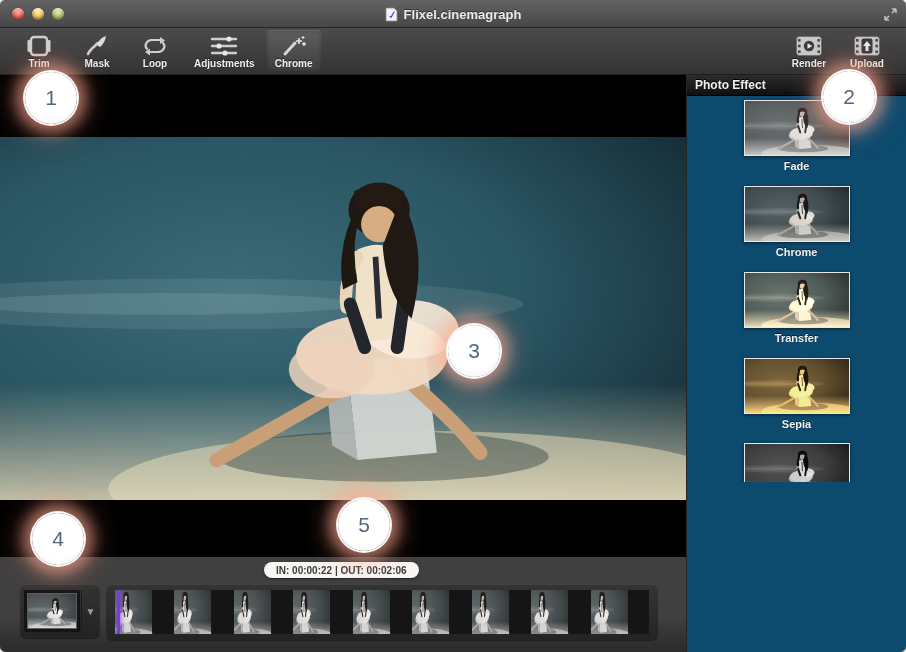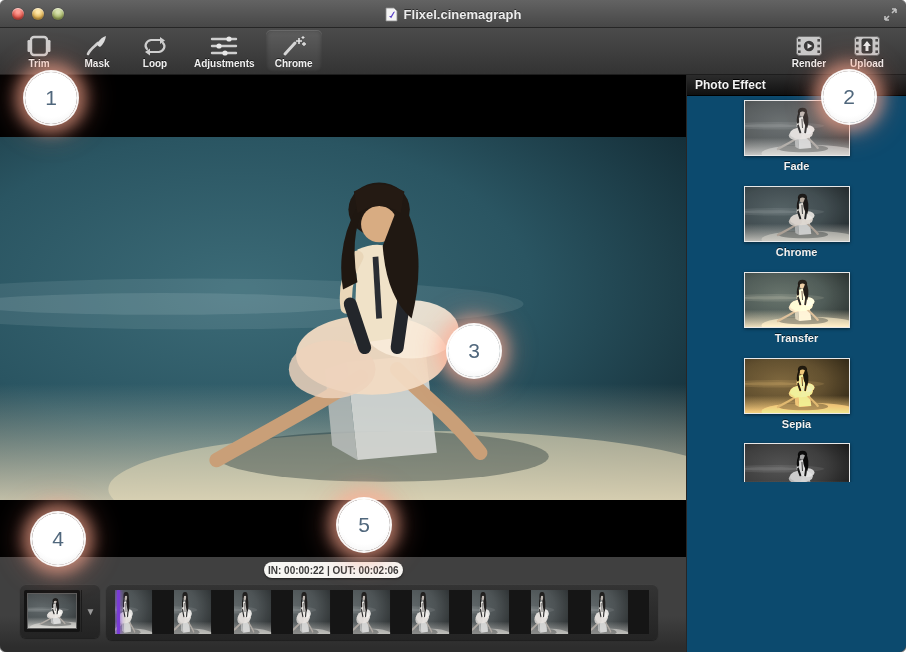--- a/index.html
+++ b/index.html
@@ -44,21 +44,21 @@
   
   .viewer{position:absolute;left:0;top:75px;width:686px;height:482px;background:#000;}
   .photo{position:absolute;left:0;top:62px;width:686px;height:363px;}
   .photo svg{display:block;width:100%;height:100%;}
   
   .bottom-panel{
     position:absolute;left:0;top:557px;width:686px;height:95px;
     background:linear-gradient(#404040 0 62%, #2d2d2d 95%);
   }
   .inout-badge{
-    position:absolute;left:264px;top:5px;height:16px;padding:0 4px;
+    position:absolute;left:264px;top:5px;height:16px;padding:0 12px;
     background:#f7f6f3;border-radius:9px;display:flex;align-items:center;
     font-size:10px;font-weight:bold;color:#3b3b3b;box-shadow:0 1px 2px rgba(0,0,0,.5);
     white-space:nowrap;
   }
   .preview-box{
     position:absolute;left:20px;top:27px;width:80px;height:54px;
     background:linear-gradient(#343434,#232323);border-radius:6px;
     box-shadow:inset 0 1px 0 rgba(255,255,255,.08), 0 1px 1px rgba(0,0,0,.4);
     display:flex;align-items:center;
   }

